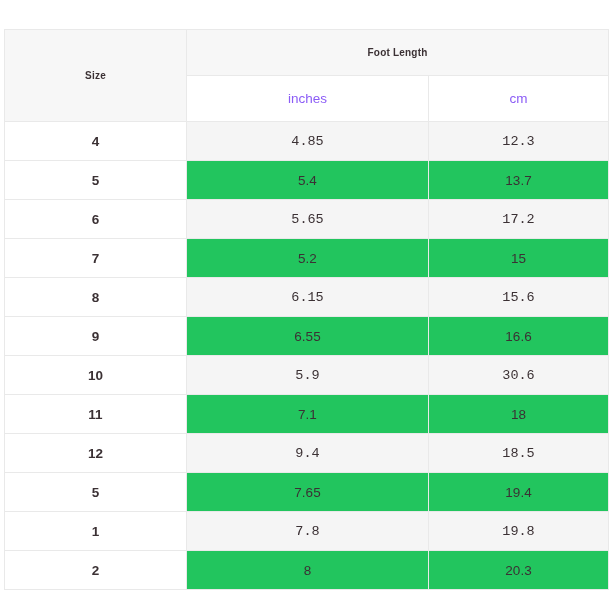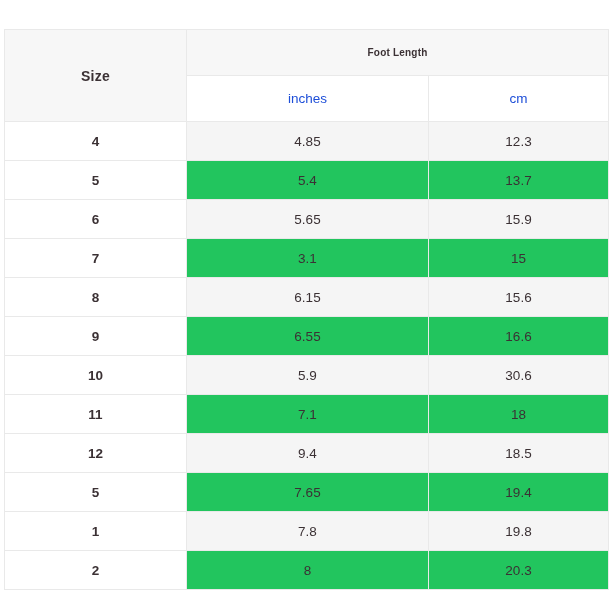--- a/index.html
+++ b/index.html
@@ -41,56 +41,57 @@
     vertical-align: middle;
     color: #3b3134;
     font-size: 13.5px;
     padding: 0;
   }
 
   
   th.head-size {
     background: #f7f7f7;
     font-weight: bold;
-    font-size: 14px;
+    font-size: 10px;
     height: 90px;
     letter-spacing: 0.2px;
   }
   th.head-group {
     background: #f7f7f7;
     font-weight: bold;
     font-size: 10px;
     height: 45px;
     letter-spacing: 0.2px;
   }
   th.head-sub {
     background: #ffffff;
     font-weight: normal;
     font-size: 13.5px;
     height: 45px;
-    color: #1d4ed8;
+    color: #8b5cf6;
   }
 
   
   tbody tr { height: 39px; }
 
   td.cell-size {
     background: #ffffff;
     font-weight: bold;
     font-size: 13.5px;
     color: #3b3134;
   }
   td.cell-measure {
     background: #22c55e;
     font-weight: normal;
     font-size: 13.5px;
     color: #3b3134;
   }
   tbody tr.striped td.cell-measure {
     background: #f5f5f5;
+    font-family: Liberation Mono, monospace;
   }
 </style>
 </head>
 <body>
 
 <div class="page">
   <table class="size-chart">
     <colgroup>
       <col class="col-size">
       <col class="col-inches">
@@ -113,25 +114,25 @@
           <td class="cell-measure">12.3</td>
         </tr>
         <tr>
           <td class="cell-size">5</td>
           <td class="cell-measure">5.4</td>
           <td class="cell-measure">13.7</td>
         </tr>
         <tr class="striped">
           <td class="cell-size">6</td>
           <td class="cell-measure">5.65</td>
-          <td class="cell-measure">15.9</td>
+          <td class="cell-measure">17.2</td>
         </tr>
         <tr>
           <td class="cell-size">7</td>
-          <td class="cell-measure">3.1</td>
+          <td class="cell-measure">5.2</td>
           <td class="cell-measure">15</td>
         </tr>
         <tr class="striped">
           <td class="cell-size">8</td>
           <td class="cell-measure">6.15</td>
           <td class="cell-measure">15.6</td>
         </tr>
         <tr>
           <td class="cell-size">9</td>
           <td class="cell-measure">6.55</td>

